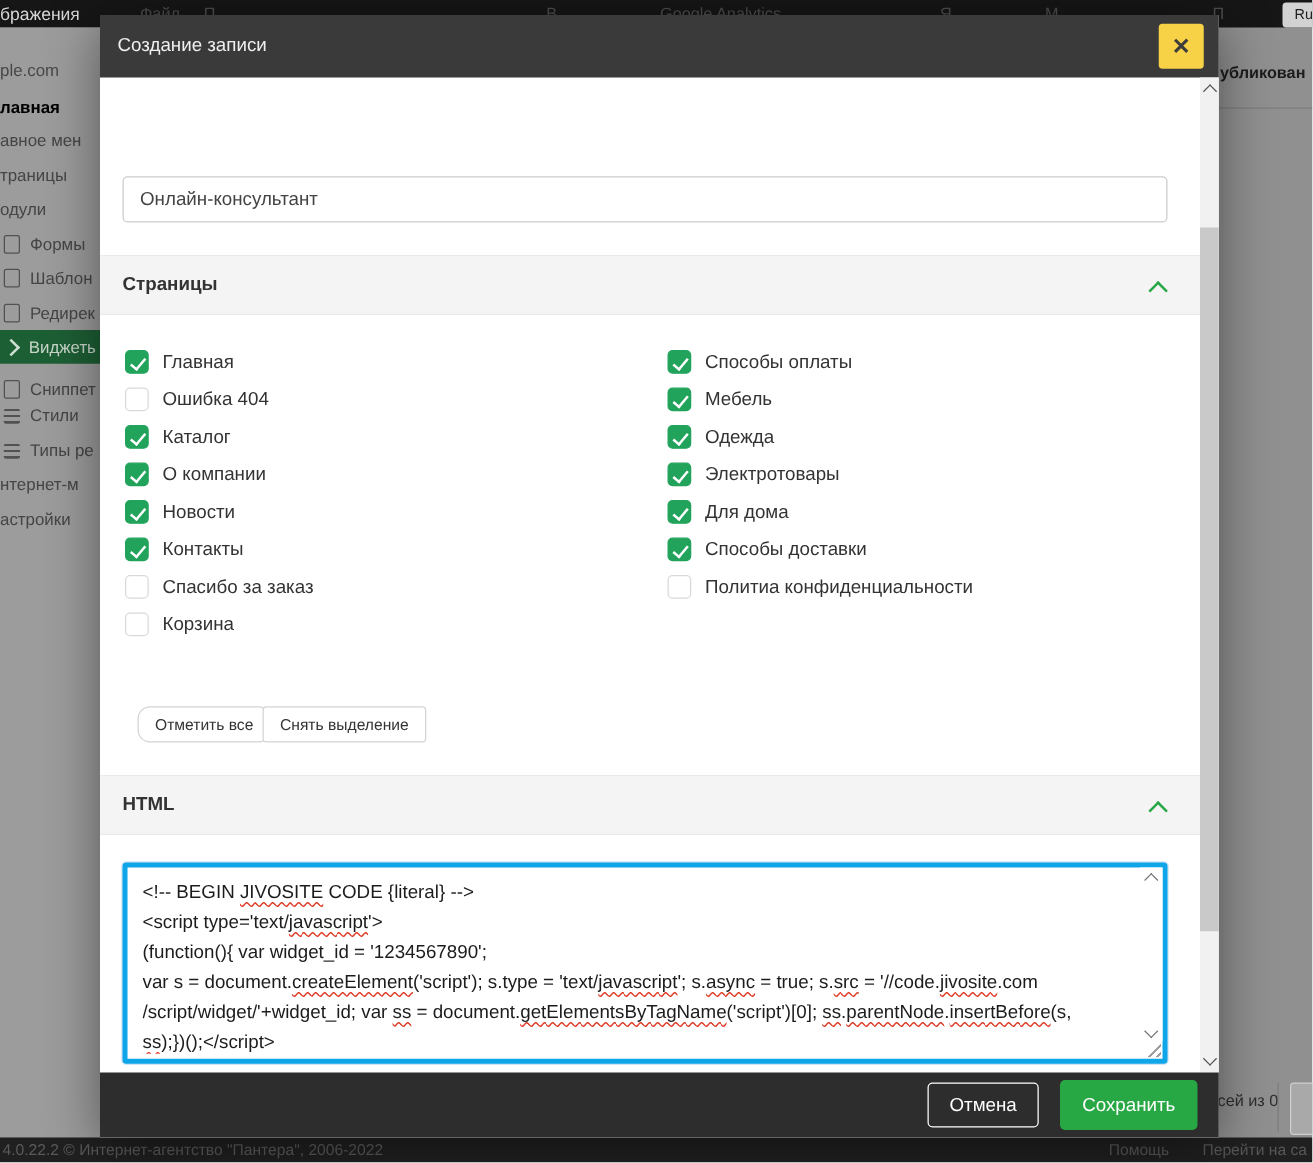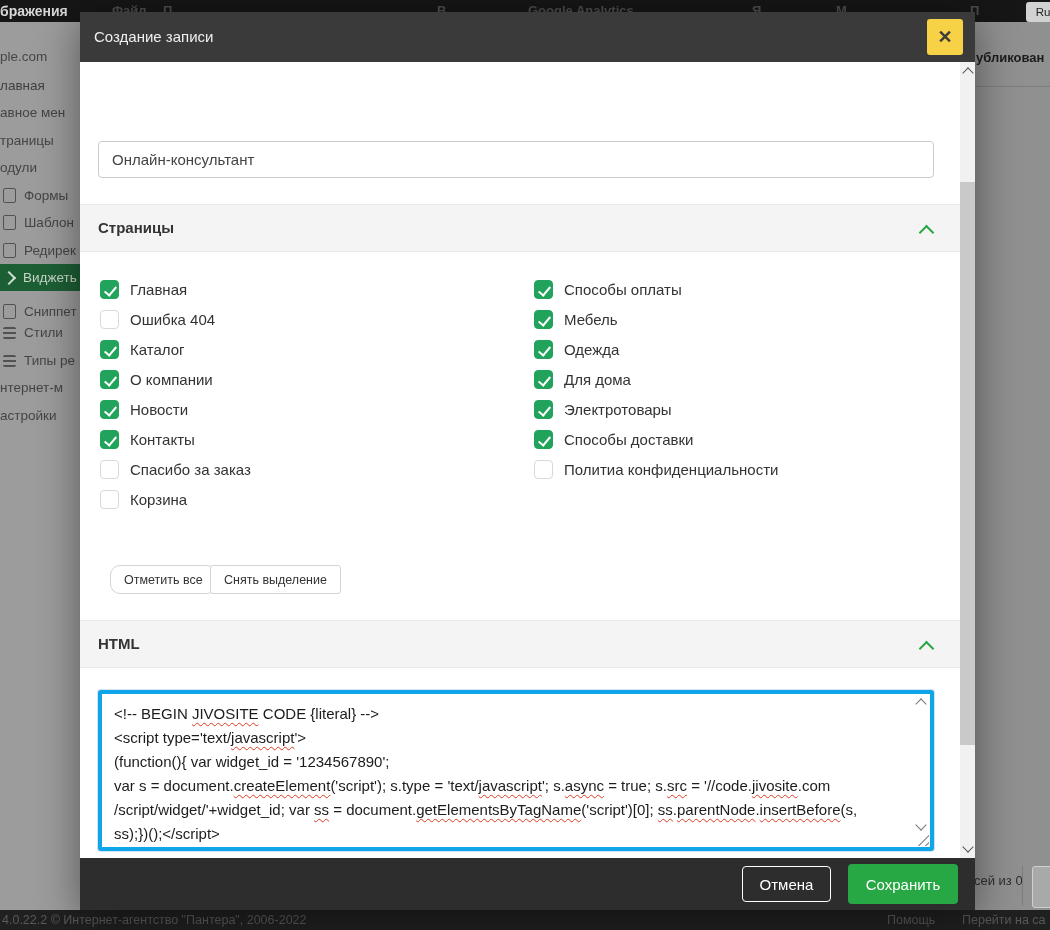--- a/index.html
+++ b/index.html
@@ -1,30 +1,30 @@
 <!DOCTYPE html>
 <html><head>
 <meta charset="utf-8">
 <style>
   html,body{margin:0;padding:0;}
   .stage{position:relative;width:1050px;height:930px;overflow:hidden;background:#909090;
          font-family:"Liberation Sans", sans-serif;}
 
   
-  .topbar{position:absolute;left:0;top:0;width:1050px;height:22px;background:#161616;font-weight:bold;}
+  .topbar{position:absolute;left:0;top:0;width:1050px;height:22px;background:#161616;}
   .tb-item{position:absolute;top:0;line-height:22px;font-size:13px;color:#4d4d4d;white-space:nowrap;}
   .tb-item.bright{color:#d8d8d8;font-size:14px;}
   .ru-btn{position:absolute;left:1026px;top:2px;width:34px;height:20px;background:#d2d2d2;
           border-radius:3px;font-size:11.5px;color:#222;text-align:center;line-height:20px;}
 
   .sidebar{position:absolute;left:0;top:22px;width:80px;height:888px;background:#9c9c9c;overflow:hidden;}
   .side-site{position:absolute;left:0;top:27px;font-size:13.5px;color:#474747;white-space:nowrap;}
   .side-row{position:absolute;left:0;width:90px;height:27px;display:flex;align-items:center;
             font-size:13.5px;color:#454545;white-space:nowrap;}
-  .side-row.bold{font-weight:normal;color:#404040;}
+  .side-row.bold{font-weight:bold;color:#000000;}
   .side-row.active{background:#1d5f35;color:#c9d6c9;}
   .side-ico{flex:0 0 auto;width:11px;height:13px;border:1.5px solid #515151;border-radius:2px;margin:0 8px 0 3px;}
   .side-ico.lines{border:none;width:13px;height:12px;
        background:repeating-linear-gradient(#515151 0 2px,transparent 2px 5px);}
   .side-row.active .side-ico{border:none;width:8px;height:8px;border-right:2px solid #cfe0d2;
        border-top:2px solid #cfe0d2;transform:rotate(45deg);border-radius:0;margin:0 9px 0 4px;}
 
   .col-header{position:absolute;left:976px;top:50px;font-size:13px;font-weight:bold;color:#1c1c1c;}
   .bg-hairline{position:absolute;left:975px;top:86px;width:75px;height:1px;background:#7d7d7d;}
   .records{position:absolute;left:974px;top:873px;font-size:13px;color:#2e2e2e;white-space:nowrap;}
@@ -241,25 +241,25 @@
         <label class="cb-row">
           <span class="cb" data-checked="true"></span>
           <span class="cb-label">Мебель</span>
         </label>
         <label class="cb-row">
           <span class="cb" data-checked="true"></span>
           <span class="cb-label">Одежда</span>
         </label>
         <label class="cb-row">
           <span class="cb" data-checked="true"></span>
+          <span class="cb-label">Электротовары</span>
+        </label>
+        <label class="cb-row">
+          <span class="cb" data-checked="true"></span>
           <span class="cb-label">Для дома</span>
-        </label>
-        <label class="cb-row">
-          <span class="cb" data-checked="true"></span>
-          <span class="cb-label">Электротовары</span>
         </label>
         <label class="cb-row">
           <span class="cb" data-checked="true"></span>
           <span class="cb-label">Способы доставки</span>
         </label>
         <label class="cb-row">
           <span class="cb" data-checked="false"></span>
           <span class="cb-label">Политиа конфиденциальности</span>
         </label>
       </div>

